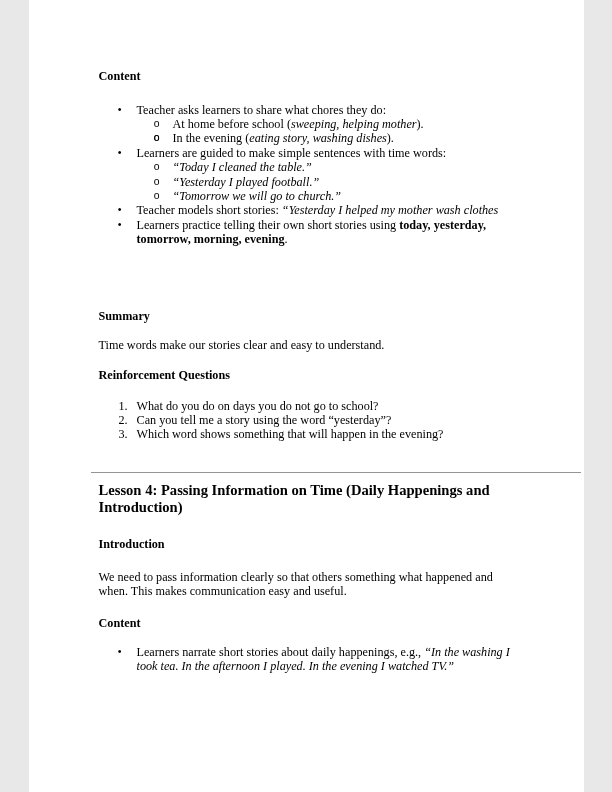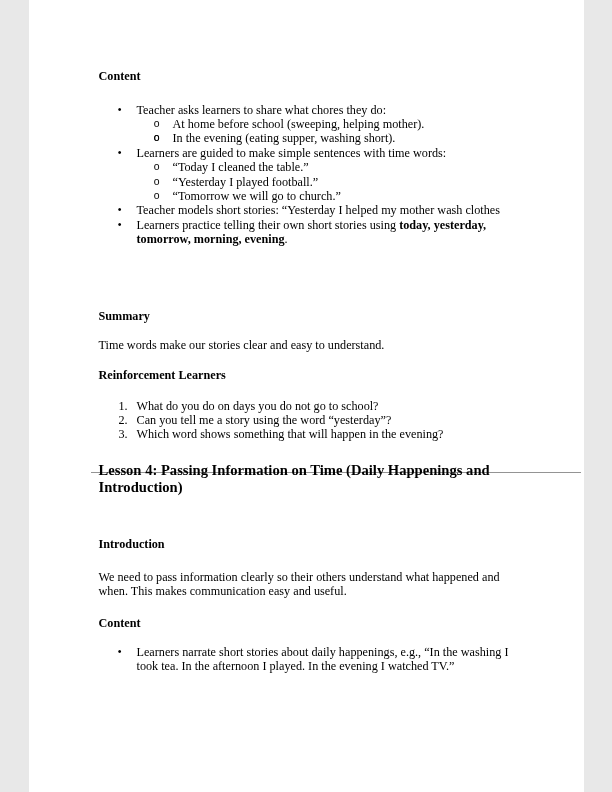--- a/index.html
+++ b/index.html
@@ -17,21 +17,21 @@
   .blk{position:absolute;left:70px;width:472px;}
   .h{font-weight:bold;}
   .h-lesson{font-weight:bold;font-size:14.6px;line-height:17.3px;}
   .line{min-height:14.4px;white-space:nowrap;}
   .h-lesson .line{min-height:17.3px;}
   .li{position:relative;padding-left:38px;}
   .li.lvl2{padding-left:74px;}
   .mk{position:absolute;left:19px;top:0;}
   .li.lvl2 .mk{left:55px;font-family:"Liberation Mono", monospace;font-size:10.5px;}
   .num{position:absolute;left:20px;top:0;}
-  .it{}
+  .it{font-style:italic;}
   .bd{font-weight:bold;}
   .rule{position:absolute;left:62px;width:490px;height:0;border:0;
         border-top:1.6px solid #949494;margin:0;}
 </style>
 </head>
 <body>
 
 <div class="page">
 
   <div class="blk h" style="top:69px">Content</div>
@@ -43,21 +43,21 @@
       </div>
       <div class="li lvl2">
         <span class="mk">o</span>
         <div class="line"><span>At home before school (</span><span class="it">sweeping, helping mother</span><span>).</span></div>
       </div>
       <div class="li lvl2">
         <span class="mk">o</span>
       </div>
       <div class="li lvl2">
         <span class="mk">o</span>
-        <div class="line"><span>In the evening (</span><span class="it">eating supper, washing short</span><span>).</span></div>
+        <div class="line"><span>In the evening (</span><span class="it">eating story, washing dishes</span><span>).</span></div>
       </div>
       <div class="li lvl1">
         <span class="mk">•</span>
         <div class="line"><span>Learners are guided to make simple sentences with time words:</span></div>
       </div>
       <div class="li lvl2">
         <span class="mk">o</span>
         <div class="line"><span class="it">“Today I cleaned the table.”</span></div>
       </div>
       <div class="li lvl2">
@@ -76,48 +76,48 @@
         <span class="mk">•</span>
         <div class="line"><span>Learners practice telling their own short stories using </span><span class="bd">today, yesterday,</span></div>
         <div class="line"><span class="bd">tomorrow, morning, evening</span><span>.</span></div>
       </div>
     </div>
 
   <div class="blk" style="top:337.5px">Time words make our stories clear and easy to understand.</div>
 
   <div class="blk h" style="top:308.5px">Summary</div>
 
-  <div class="blk h" style="top:368px">Reinforcement Learners</div>
+  <div class="blk h" style="top:368px">Reinforcement Questions</div>
 
   <div class="blk" style="top:398.5px">
       <div class="li lvl1">
         <span class="num">1.</span>
         <div class="line"><span>What do you do on days you do not go to school?</span></div>
       </div>
       <div class="li lvl1">
         <span class="num">2.</span>
         <div class="line"><span>Can you tell me a story using the word “yesterday”?</span></div>
       </div>
       <div class="li lvl1">
         <span class="num">3.</span>
         <div class="line"><span>Which word shows something that will happen in the evening?</span></div>
       </div>
     </div>
 
   <hr class="rule" style="top:472px">
 
-  <div class="blk h-lesson" style="top:462px">
+  <div class="blk h-lesson" style="top:482px">
       <div class="line">Lesson 4: Passing Information on Time (Daily Happenings and</div>
       <div class="line">Introduction)</div>
     </div>
 
   <div class="blk h" style="top:536.5px">Introduction</div>
 
   <div class="blk" style="top:570px">
-      <div class="line">We need to pass information clearly so their others understand what happened and</div>
+      <div class="line">We need to pass information clearly so that others something what happened and</div>
       <div class="line">when. This makes communication easy and useful.</div>
     </div>
 
   <div class="blk h" style="top:616px">Content</div>
 
   <div class="blk" style="top:645px">
       <div class="li lvl1">
         <span class="mk">•</span>
         <div class="line"><span>Learners narrate short stories about daily happenings, e.g., </span><span class="it">“In the washing I</span></div>
         <div class="line"><span class="it">took tea. In the afternoon I played. In the evening I watched TV.”</span></div>

